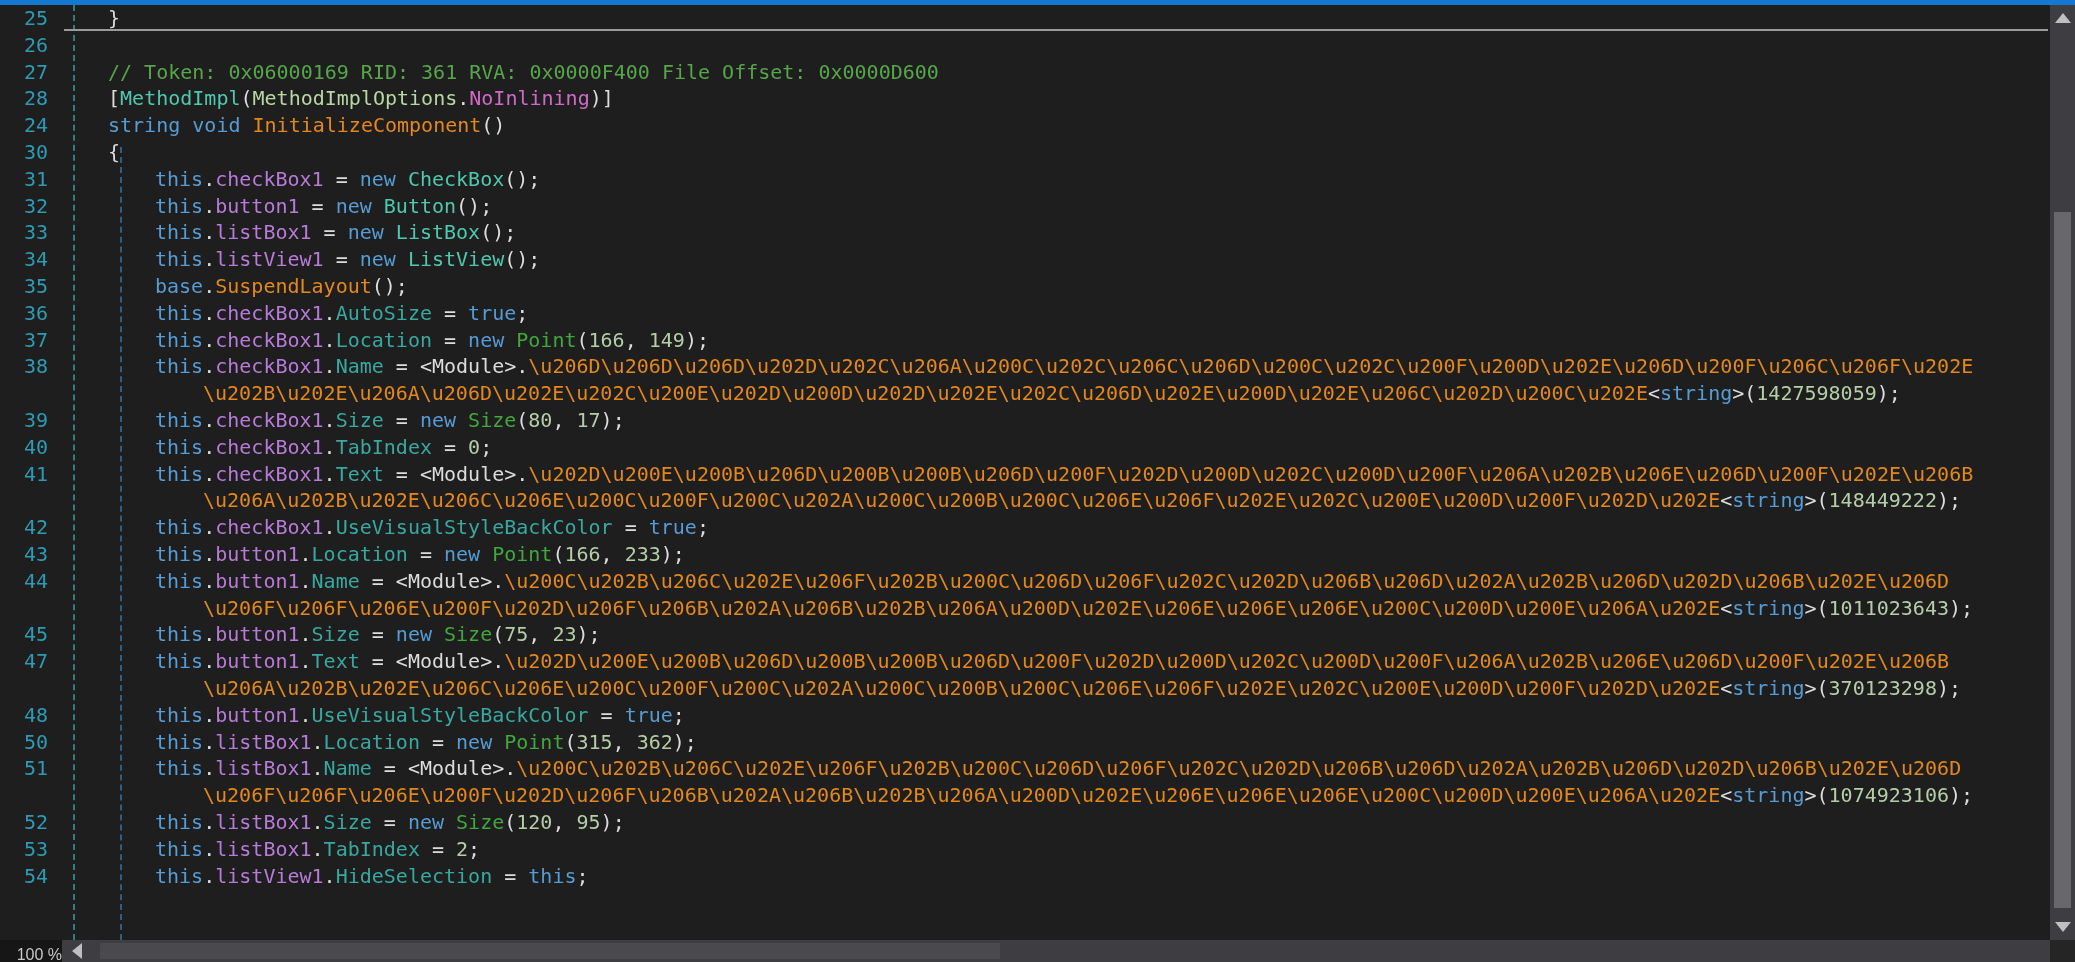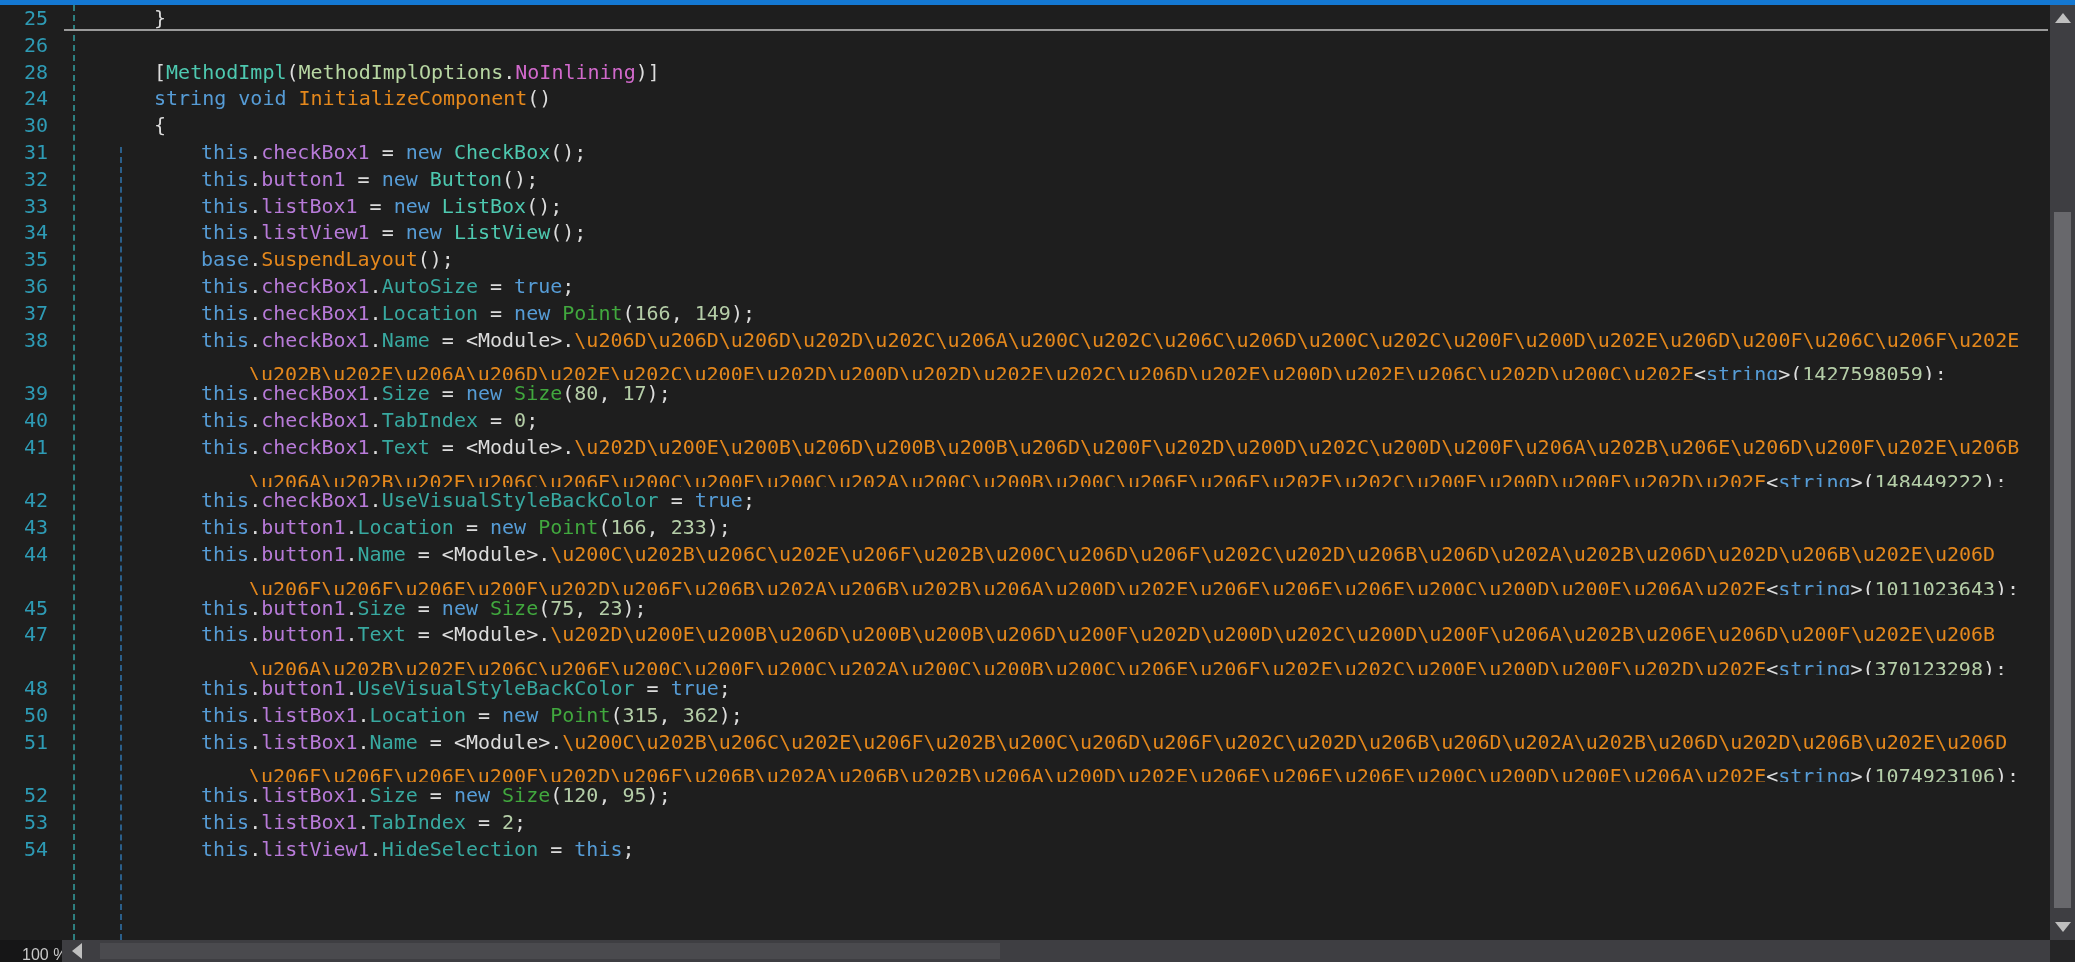--- a/index.html
+++ b/index.html
@@ -5,26 +5,26 @@
   html,body{margin:0;padding:0;}
   body{
     width:2075px;height:962px;position:relative;overflow:hidden;
     background:var(--background,#1E1E1E);
     font-family:"DejaVu Sans Mono","Liberation Mono",monospace;
   }
   
   .accent{position:absolute;top:0;left:0;right:0;height:5px;background:var(--accent);}
   
   .editor{position:absolute;top:5px;left:0;right:25px;bottom:22px;overflow:hidden;}
-  .row{display:flex;height:26.8px;line-height:26.8px;font-size:20px;white-space:pre;gap:46px;}
+  .row{display:flex;height:26.8px;line-height:26.8px;font-size:20px;white-space:pre;}
   .gut{flex:none;width:64px;box-sizing:border-box;text-align:right;padding-right:16px;color:var(--line_number);}
   .code{flex:1;overflow:hidden;}
   .ind1{padding-left:44px;}
   .ind2{padding-left:91px;}
-  .indw{padding-left:139px;margin-top:8px;}
+  .indw{padding-left:139px;}
   .tk.kw{color:var(--keyword)}
   .tk.typ{color:var(--type)}
   .tk.styp{color:var(--struct_type)}
   .tk.meth{color:var(--method)}
   .tk.esc{color:var(--method)}
   .tk.fld{color:var(--field)}
   .tk.prop{color:var(--property)}
   .tk.num{color:var(--number)}
   .tk.com{color:var(--comment)}
   .tk.pun{color:var(--punctuation)}
@@ -38,35 +38,36 @@
   #g2{left:120px;top:147px;bottom:22px;border-left-color:var(--guide2);}
   
   .vscroll{position:absolute;top:5px;right:0;bottom:22px;width:25px;background:var(--scroll_track);}
   .vthumb{position:absolute;left:4px;right:4px;top:207px;height:696px;background:var(--scroll_thumb);}
   .arr{width:0;height:0;position:absolute;}
   .arr-up{left:5px;top:8px;border-left:8px solid transparent;border-right:8px solid transparent;border-bottom:10px solid var(--scroll_arrow);}
   .arr-down{left:5px;bottom:8px;border-left:8px solid transparent;border-right:8px solid transparent;border-top:10px solid var(--scroll_arrow);}
   
   .hbar{position:absolute;left:0;right:25px;bottom:0;height:22px;background:var(--statusbar);overflow:hidden;}
   .zoombox{position:absolute;left:0;top:0;bottom:0;width:62px;background:#161617;color:#C8C8C8;
-    font-family:"Liberation Sans","DejaVu Sans",sans-serif;font-size:16px;padding:6px 0 0 22px;box-sizing:border-box;white-space:nowrap;}
+    font-family:"Liberation Sans","DejaVu Sans",sans-serif;font-size:16px;padding:6px 0 0 6px;box-sizing:border-box;white-space:nowrap;text-align:right;}
   .htrack{position:absolute;left:62px;right:0;top:0;bottom:0;background:var(--scroll_track);}
   .hthumb{position:absolute;left:38px;width:900px;top:3px;bottom:3px;background:#4A4A4E;}
   .arr-left{left:10px;top:3px;border-top:8px solid transparent;border-bottom:8px solid transparent;border-right:10px solid var(--scroll_arrow);}
   .corner{position:absolute;right:0;bottom:0;width:25px;height:22px;background:#252526;}
 </style>
 </head>
 <body>
 
 <div class="accent"></div>
 
 <div class="editor" id="editor">
   <div id="code-lines">
       <div class="row"><span class="gut">25</span><span class="code ind1"><span class="tk pun">}</span></span></div>
       <div class="row"><span class="gut">26</span><span class="code ind1"></span></div>
+      <div class="row"><span class="gut">27</span><span class="code ind1"><span class="tk com">// Token: 0x06000169 RID: 361 RVA: 0x0000F400 File Offset: 0x0000D600</span></span></div>
       <div class="row"><span class="gut">28</span><span class="code ind1"><span class="tk pun">[</span><span class="tk typ">MethodImpl</span><span class="tk pun">(</span><span class="tk enumtyp">MethodImplOptions</span><span class="tk pun">.</span><span class="tk enummem">NoInlining</span><span class="tk pun">)]</span></span></div>
       <div class="row"><span class="gut">24</span><span class="code ind1"><span class="tk kw">string</span><span class="tk pun"> </span><span class="tk kw">void</span><span class="tk pun"> </span><span class="tk meth">InitializeComponent</span><span class="tk pun">()</span></span></div>
       <div class="row"><span class="gut">30</span><span class="code ind1"><span class="tk pun">{</span></span></div>
       <div class="row"><span class="gut">31</span><span class="code ind2"><span class="tk kw">this</span><span class="tk pun">.</span><span class="tk fld">checkBox1</span><span class="tk pun"> = </span><span class="tk kw">new</span><span class="tk pun"> </span><span class="tk typ">CheckBox</span><span class="tk pun">();</span></span></div>
       <div class="row"><span class="gut">32</span><span class="code ind2"><span class="tk kw">this</span><span class="tk pun">.</span><span class="tk fld">button1</span><span class="tk pun"> = </span><span class="tk kw">new</span><span class="tk pun"> </span><span class="tk typ">Button</span><span class="tk pun">();</span></span></div>
       <div class="row"><span class="gut">33</span><span class="code ind2"><span class="tk kw">this</span><span class="tk pun">.</span><span class="tk fld">listBox1</span><span class="tk pun"> = </span><span class="tk kw">new</span><span class="tk pun"> </span><span class="tk typ">ListBox</span><span class="tk pun">();</span></span></div>
       <div class="row"><span class="gut">34</span><span class="code ind2"><span class="tk kw">this</span><span class="tk pun">.</span><span class="tk fld">listView1</span><span class="tk pun"> = </span><span class="tk kw">new</span><span class="tk pun"> </span><span class="tk typ">ListView</span><span class="tk pun">();</span></span></div>
       <div class="row"><span class="gut">35</span><span class="code ind2"><span class="tk kw">base</span><span class="tk pun">.</span><span class="tk meth">SuspendLayout</span><span class="tk pun">();</span></span></div>
       <div class="row"><span class="gut">36</span><span class="code ind2"><span class="tk kw">this</span><span class="tk pun">.</span><span class="tk fld">checkBox1</span><span class="tk pun">.</span><span class="tk prop">AutoSize</span><span class="tk pun"> = </span><span class="tk kw">true</span><span class="tk pun">;</span></span></div>
       <div class="row"><span class="gut">37</span><span class="code ind2"><span class="tk kw">this</span><span class="tk pun">.</span><span class="tk fld">checkBox1</span><span class="tk pun">.</span><span class="tk prop">Location</span><span class="tk pun"> = </span><span class="tk kw">new</span><span class="tk pun"> </span><span class="tk styp">Point</span><span class="tk pun">(</span><span class="tk num">166</span><span class="tk pun">, </span><span class="tk num">149</span><span class="tk pun">);</span></span></div>

